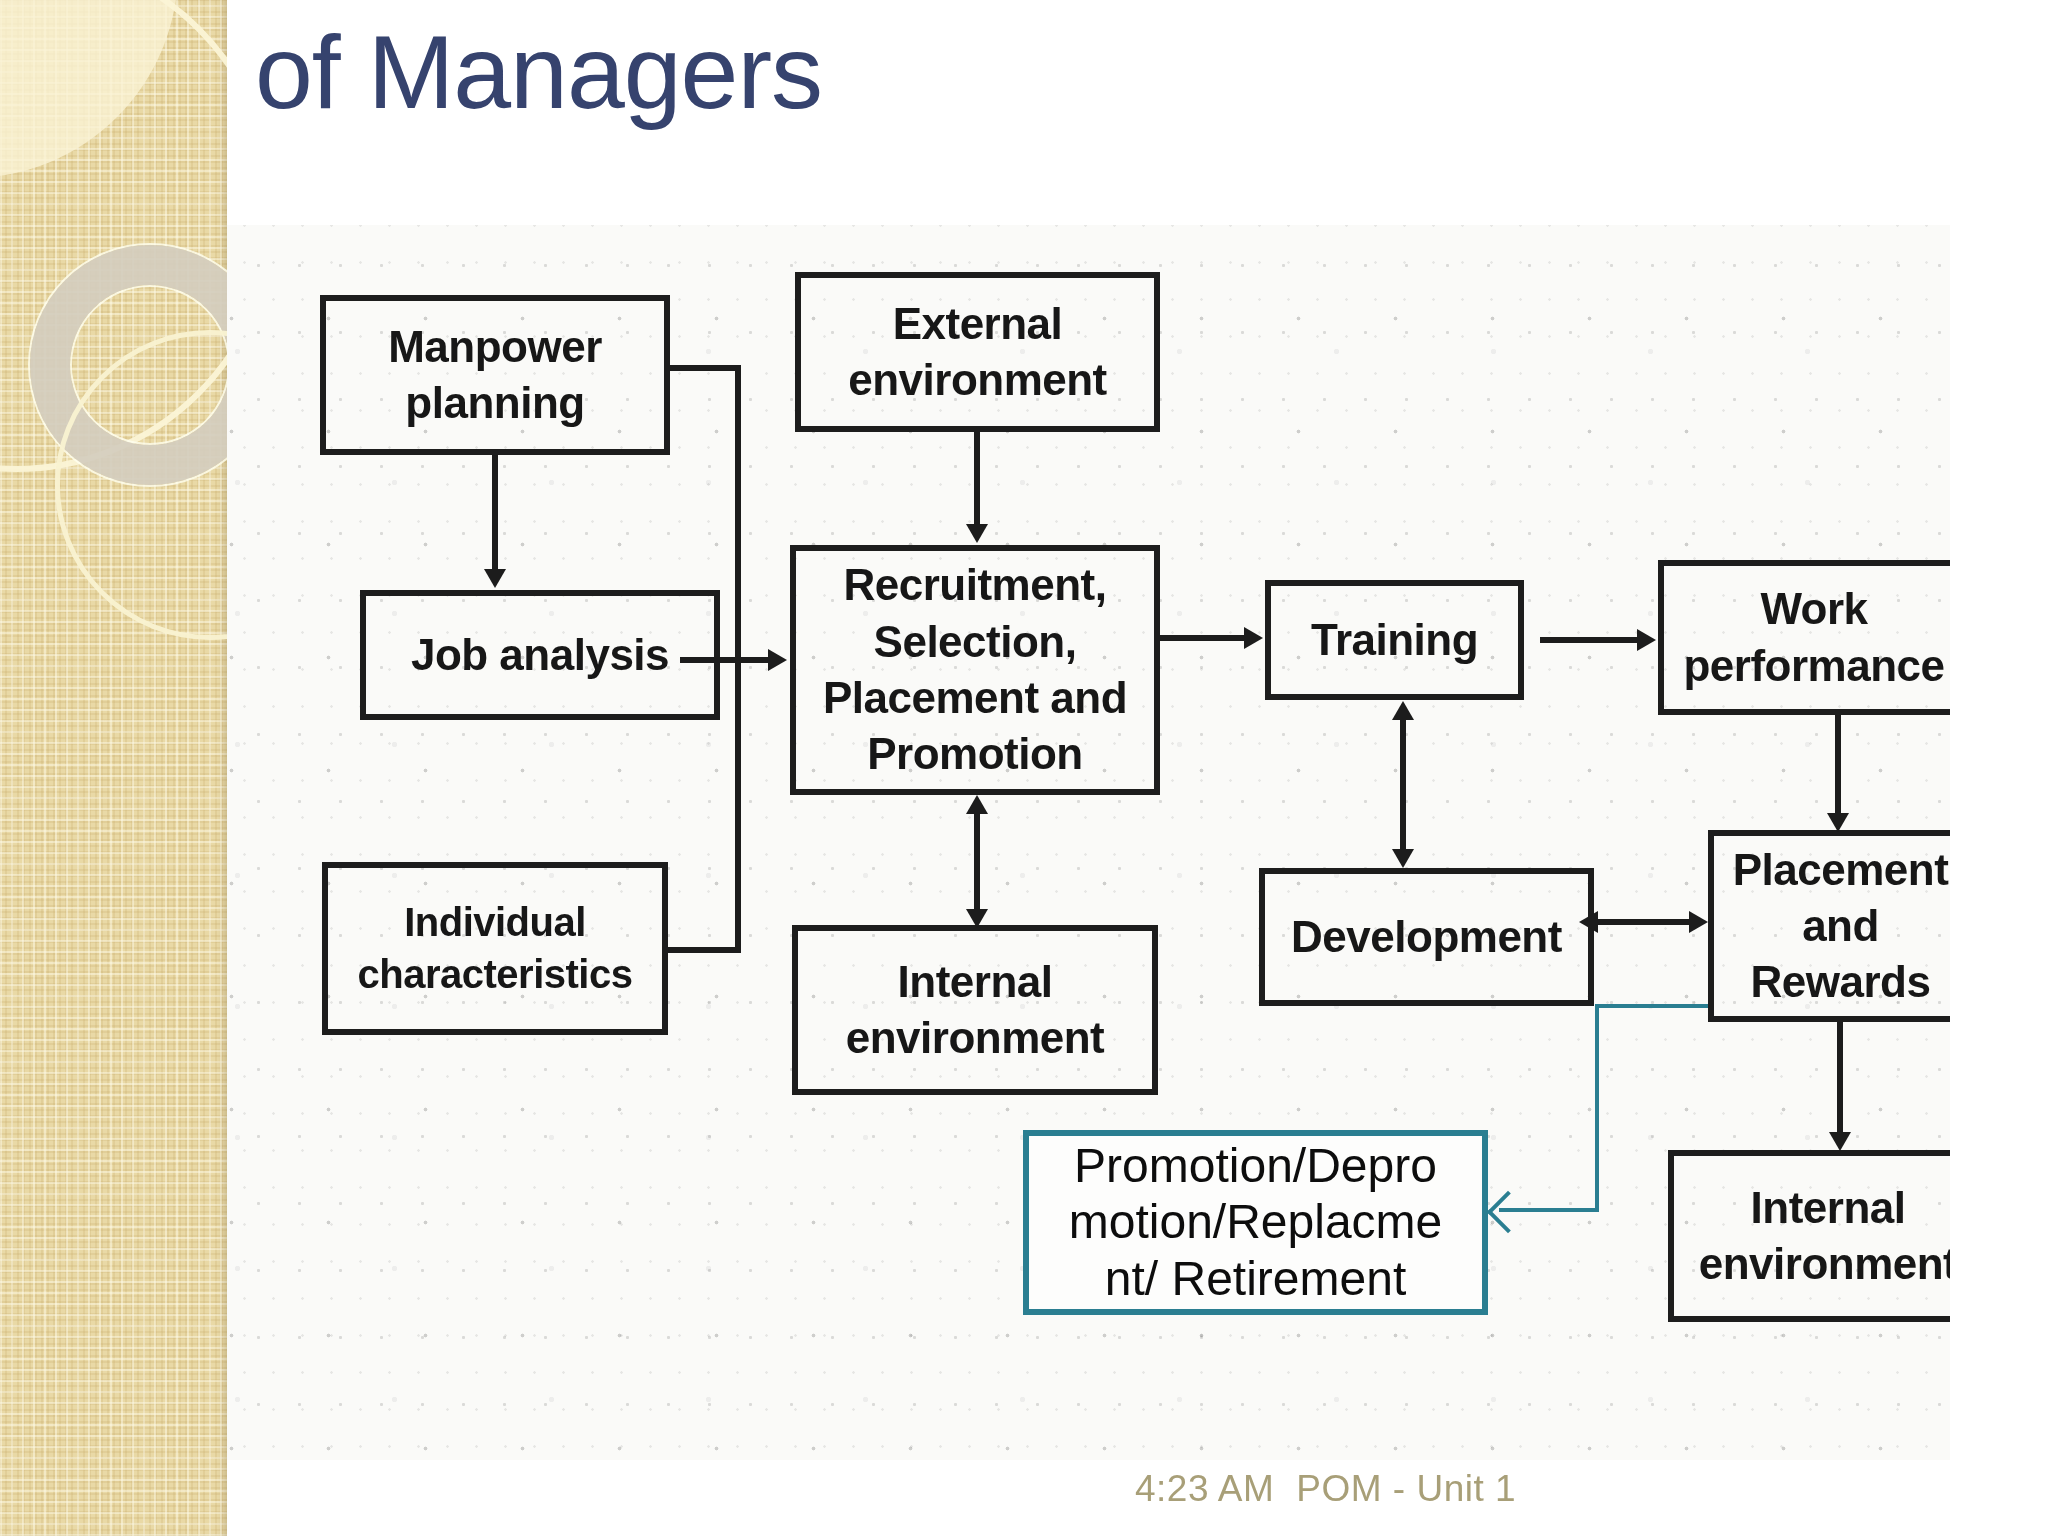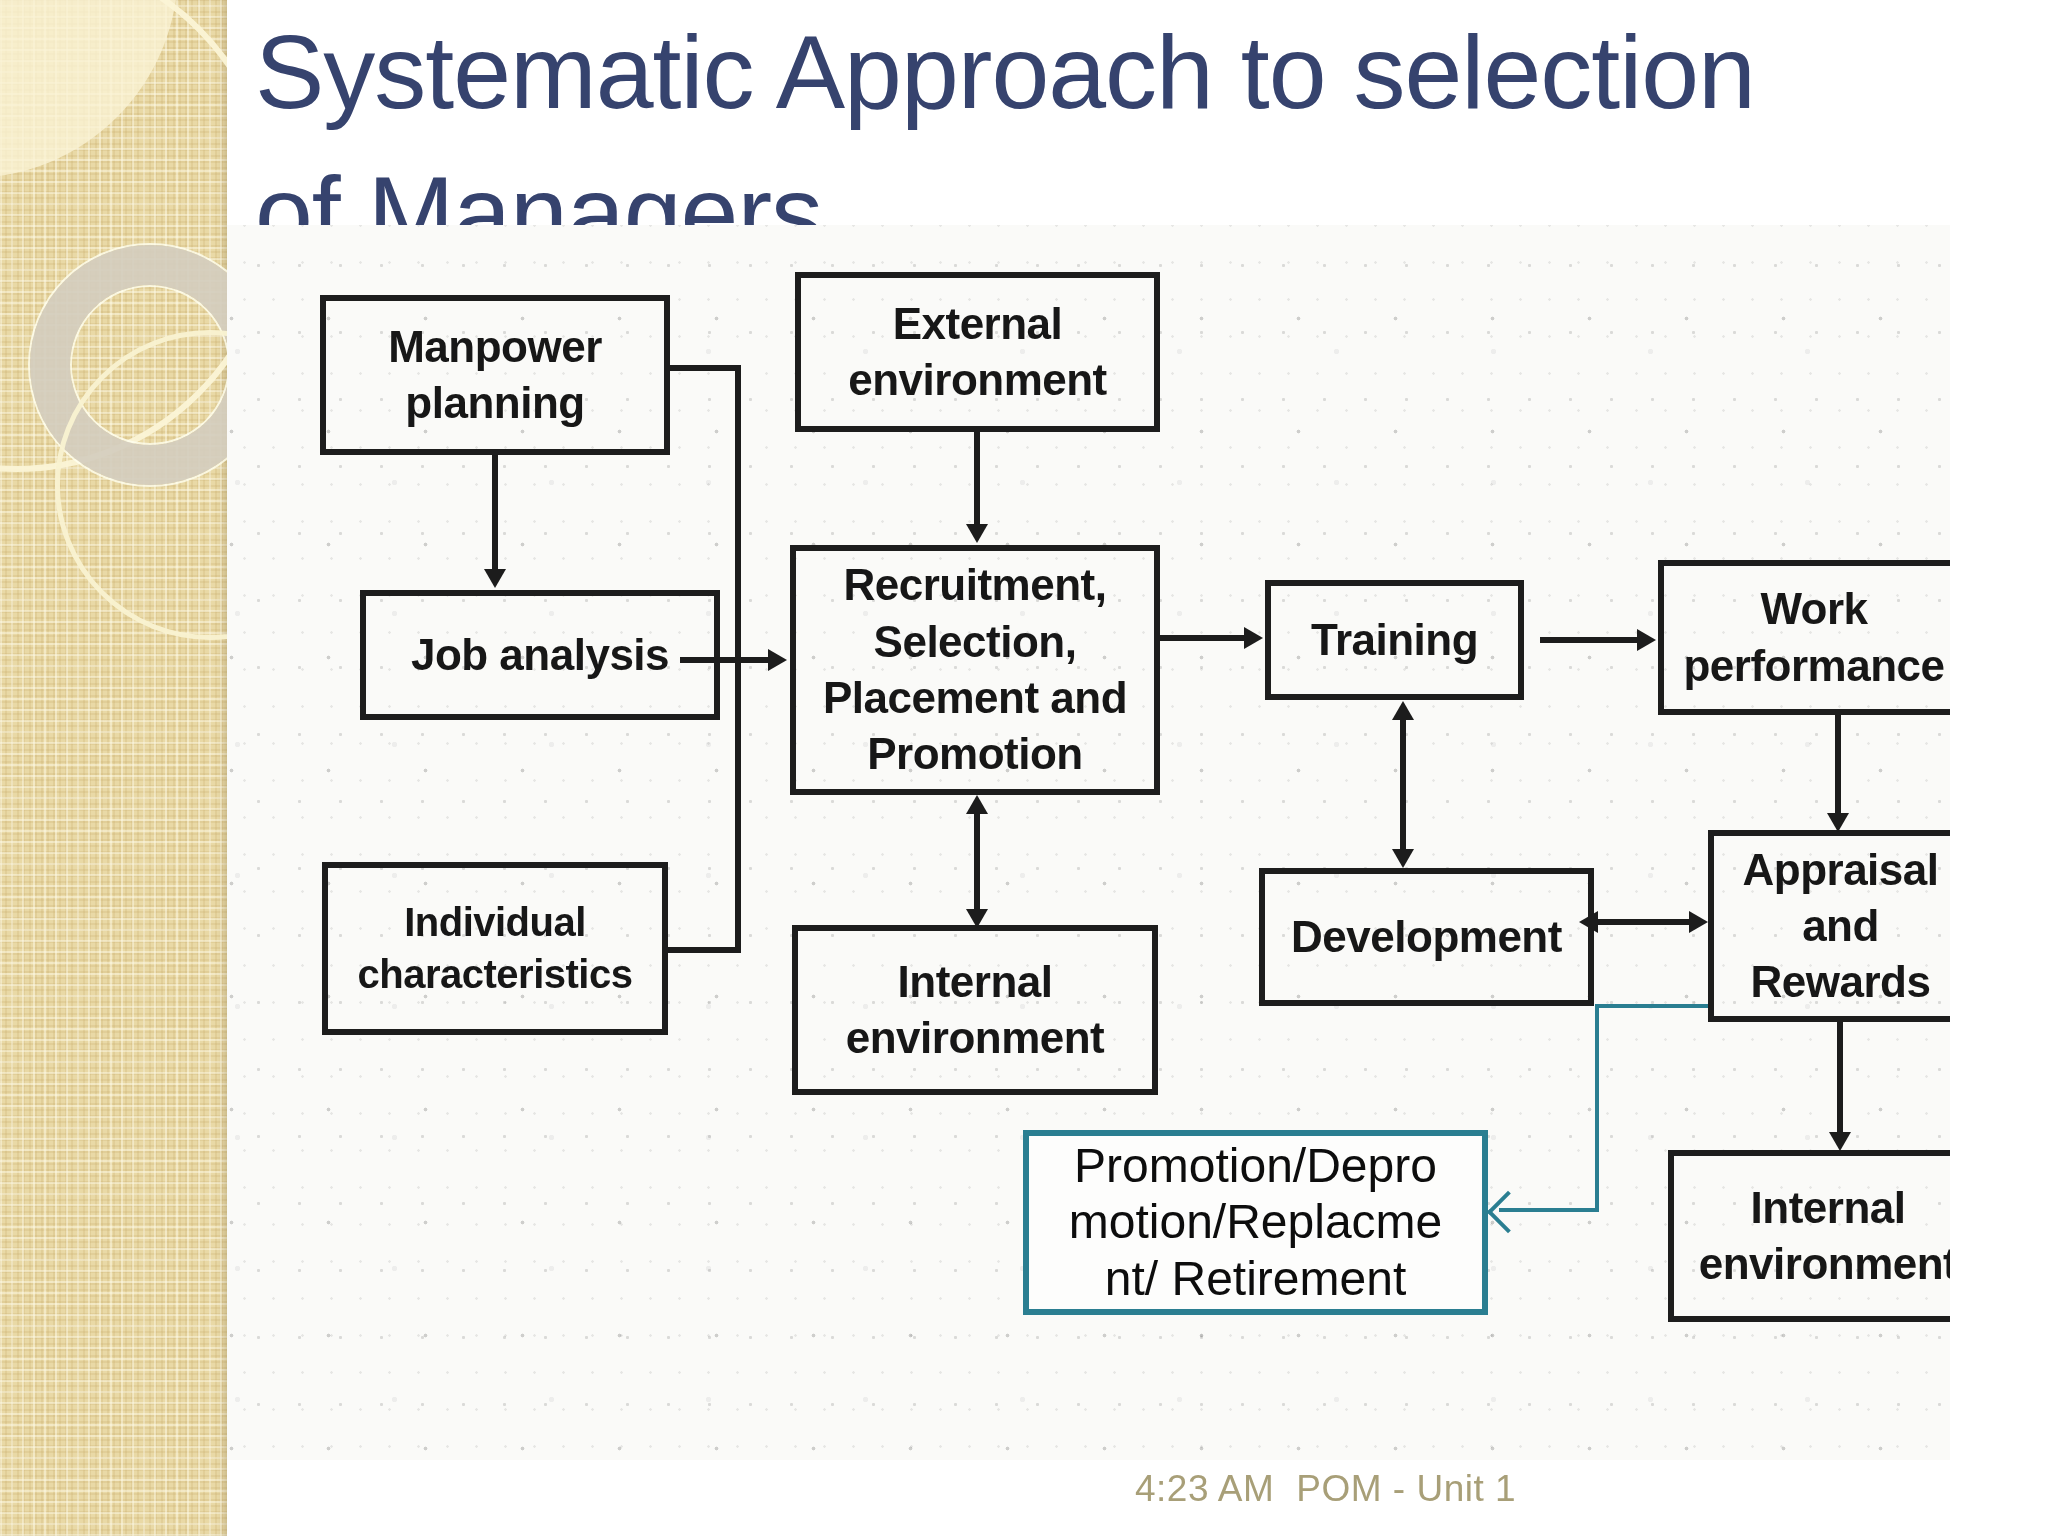--- a/index.html
+++ b/index.html
@@ -87,21 +87,20 @@
 <div class="slide">
 
   <div class="sidebar">
     <div class="circle c-light-fill"></div>
     <div class="circle c-thin-ring-1"></div>
     <div class="circle c-grey-ring"></div>
     <div class="circle c-thin-ring-2"></div>
   </div>
 
   <h1 class="title">
-    <span>Systematic Approach to selection</span>
     <span>of Managers</span>
   </h1>
 
   <div class="scan">
 
     <div class="node n-manpower">Manpower
 planning</div>
     <div class="node n-external">External
 environment</div>
     <div class="node n-job">Job analysis</div>
@@ -110,21 +109,21 @@
 Placement and
 Promotion</div>
     <div class="node n-individual">Individual
 characteristics</div>
     <div class="node n-internal-l">Internal
 environment</div>
     <div class="node n-training">Training</div>
     <div class="node n-develop">Development</div>
     <div class="node n-workperf">Work
 performance</div>
-    <div class="node n-appraisal">Appraisal
+    <div class="node n-appraisal">Placement
 and
 Rewards</div>
     <div class="node n-internal-r">Internal
 environment</div>
 
     <div class="note">Promotion/Depro
 motion/Replacme
 nt/ Retirement</div>
 
     <div class="ln" style="left:265px;top:230px;width:6px;height:114px;"></div>

